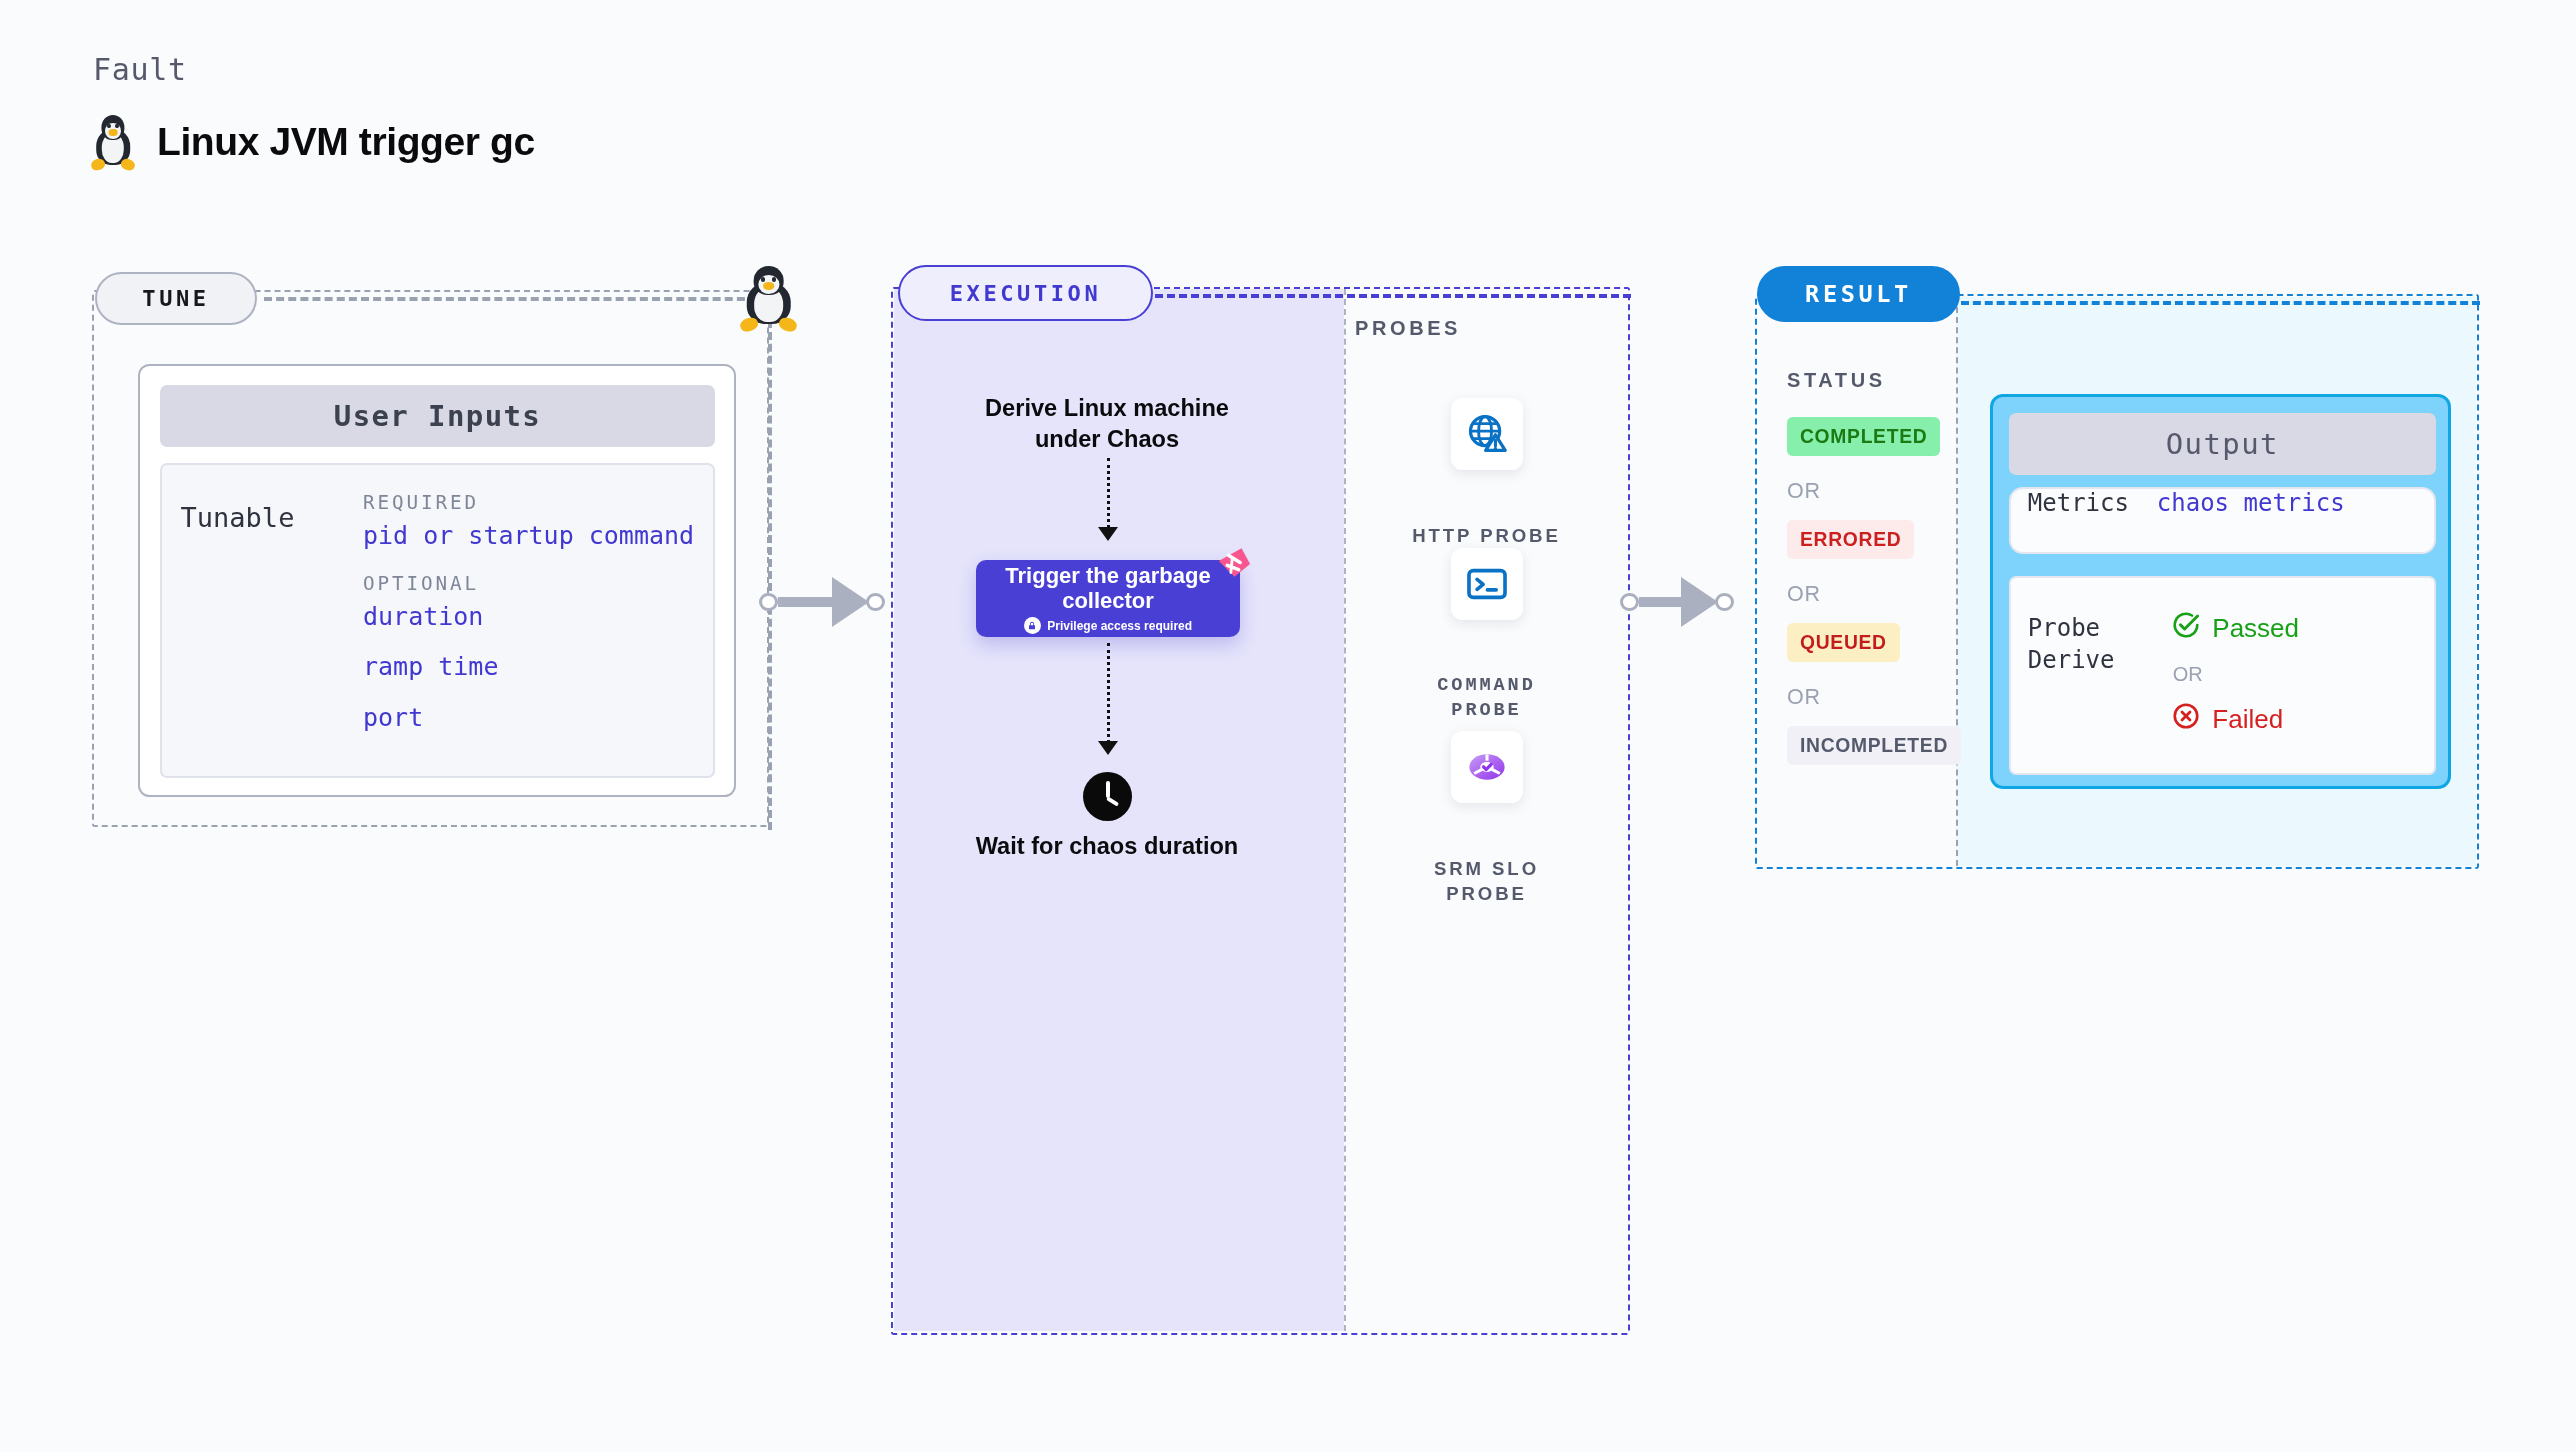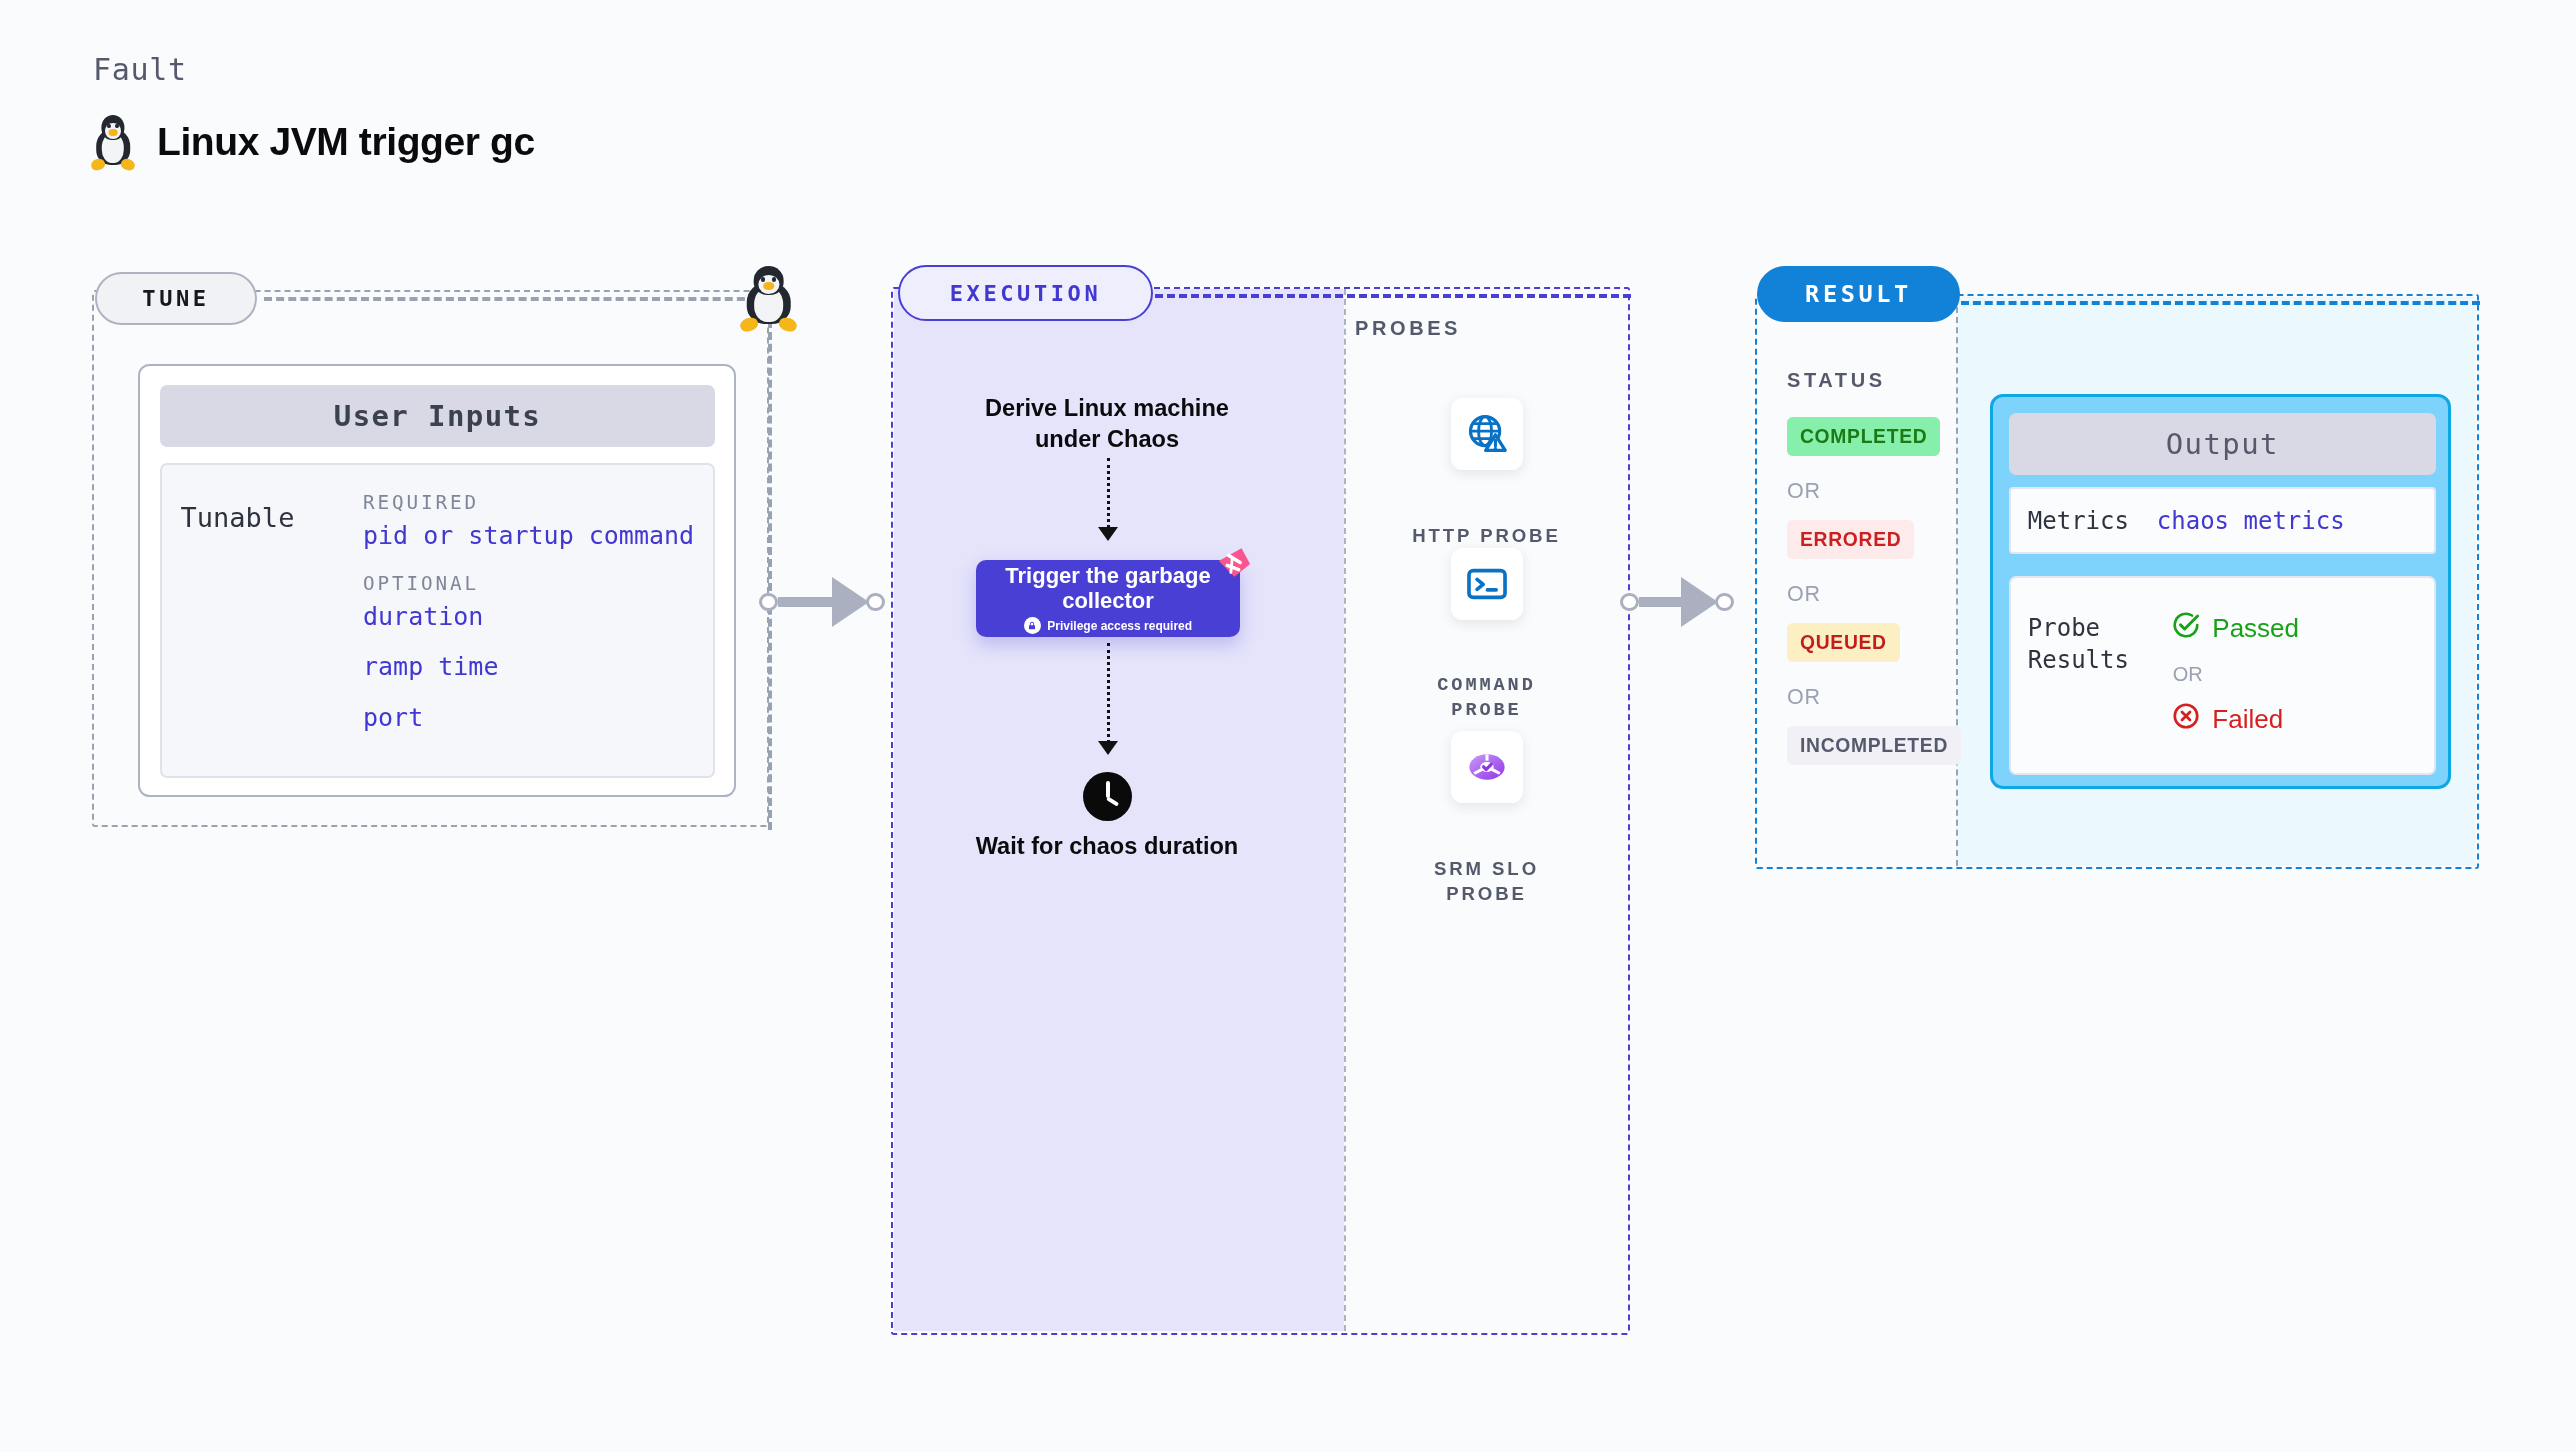--- a/index.html
+++ b/index.html
@@ -271,22 +271,22 @@
   #output-header{
     position:absolute;left:15.8px;top:15.8px;width:427px;height:62px;
     background:#d8d9e4;border-radius:7.2px;
     display:flex;align-items:center;justify-content:center;
     font-family:"DejaVu Sans Mono","Liberation Mono",monospace;
     font-size:29px;color:#55596b;letter-spacing:1.4px;
   }
   #metrics-row{
     position:absolute;left:15.8px;top:90px;width:427px;height:67px;
     box-sizing:border-box;background:#fbfcfd;
-    border:2.1px solid #e3e6ee;border-radius:4px;
-    display:flex;align-items:center;
+    border:2.1px solid #e3e6ee;border-radius:14px;
+    display:flex;
   }
   #metrics-key{
     font-family:"DejaVu Sans Mono","Liberation Mono",monospace;
     font-size:24px;color:#2f333f;margin-left:17px;width:129px;
   }
   #metrics-val{
     font-family:"DejaVu Sans Mono","Liberation Mono",monospace;
     font-size:24px;color:#4137d1;
   }
   #probe-results-row{
@@ -487,21 +487,21 @@
 <div id="or-3" class="or-text">OR</div>
 <div id="badge-incompleted" class="status-badge">INCOMPLETED</div>
 
 <div id="output-card">
   <div id="output-header">Output</div>
   <div id="metrics-row">
     <span id="metrics-key">Metrics</span>
     <span id="metrics-val">chaos metrics</span>
   </div>
   <div id="probe-results-row">
-    <div id="probe-results-key">Probe Results</div>
+    <div id="probe-results-key">Probe Derive</div>
     <div id="res-passed" class="result-line">
       <span>
         <svg width="30" height="30" viewBox="0 0 24 24" aria-hidden="true">
           <path d="M21 12a9 9 0 1 1-4.2-7.6" fill="none" stroke="#17a117" stroke-width="2.1" stroke-linecap="round"></path>
           <path d="M7.6 11.9l3.3 3.3L21.3 4.8" fill="none" stroke="#17a117" stroke-width="2.3" stroke-linecap="round" stroke-linejoin="round"></path>
         </svg>
       </span>
       <span>Passed</span>
     </div>
     <div id="res-or">OR</div>

